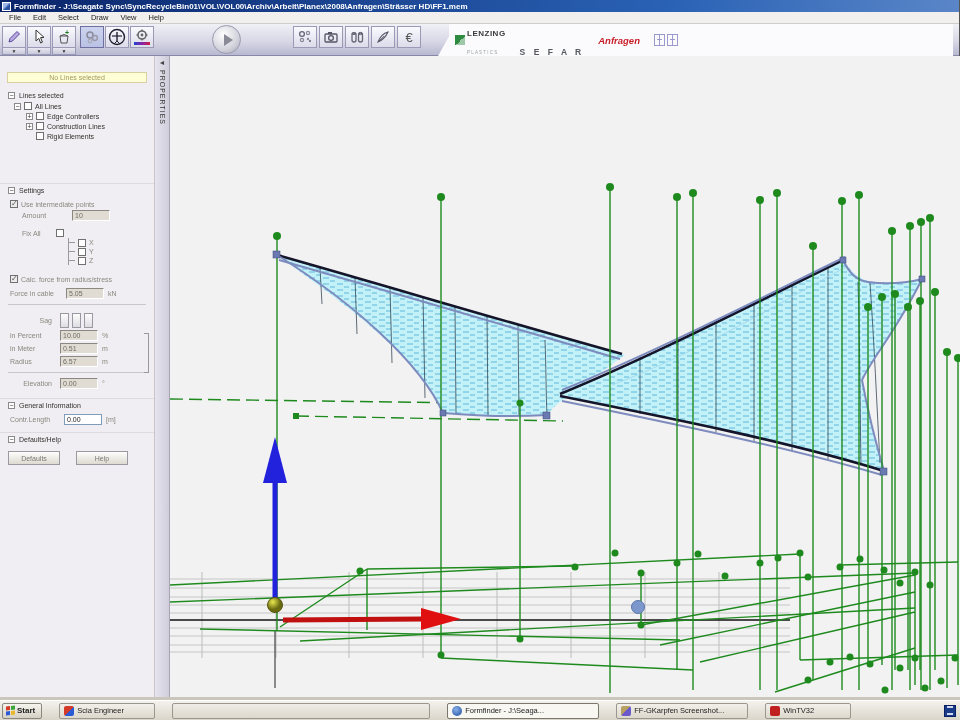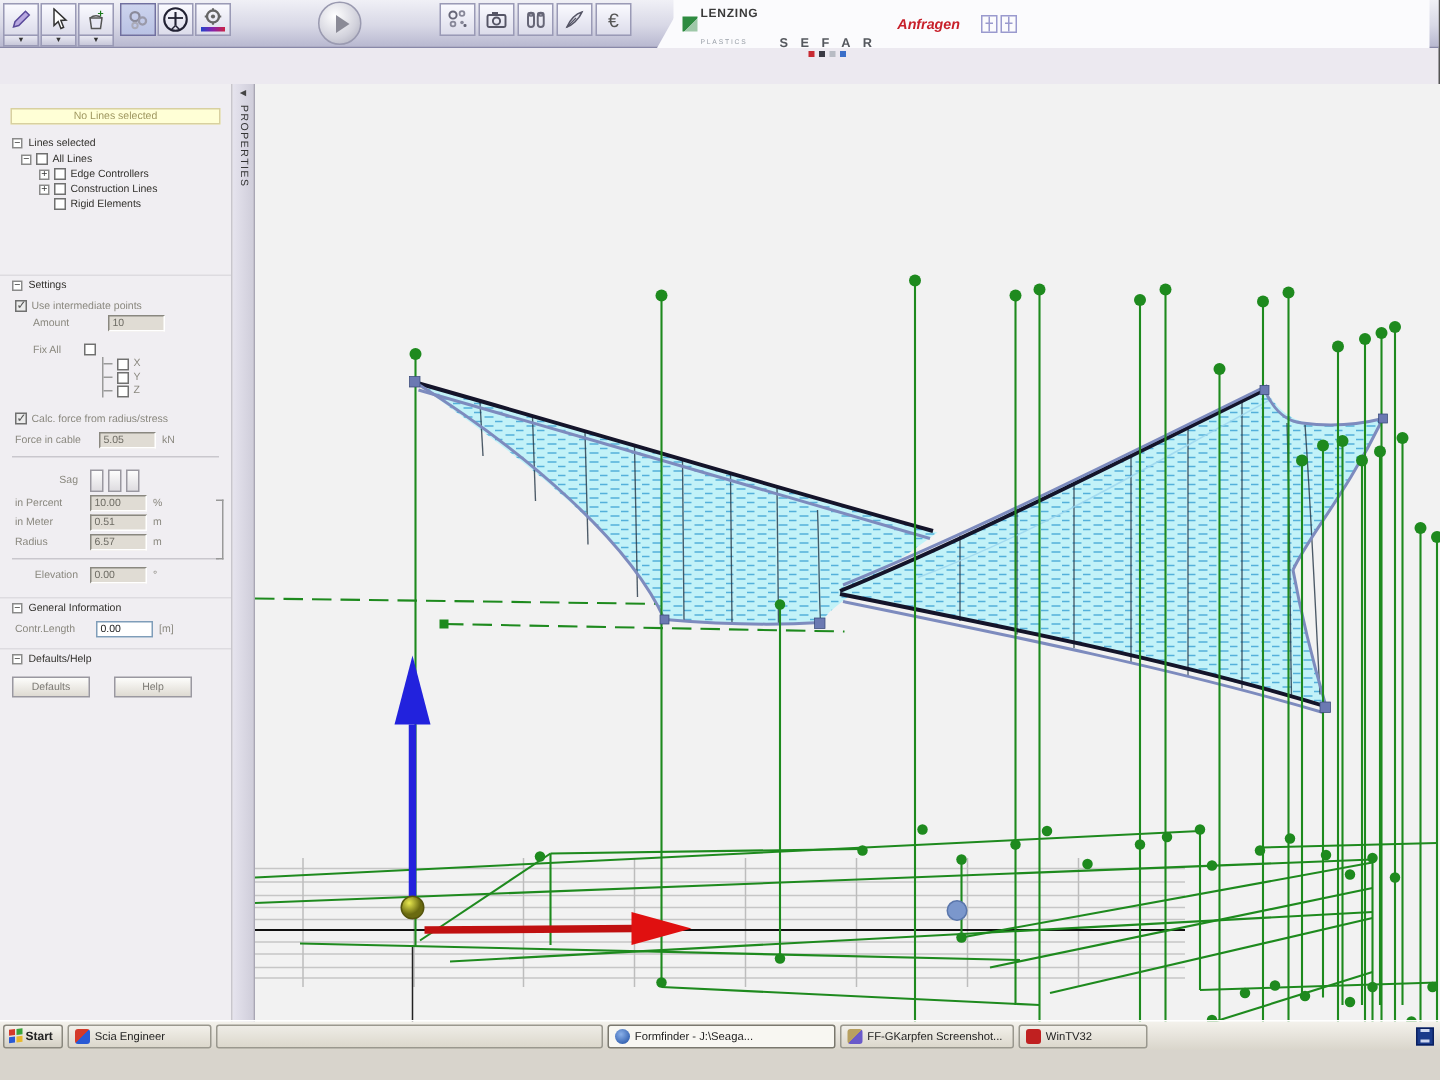--- a/index.html
+++ b/index.html
@@ -98,39 +98,51 @@
   .gridv{stroke:#bdbdbd;stroke-width:1;}
   .blk{stroke:var(--black-line);stroke-width:1.4;}
   .mfill{fill:var(--membrane);stroke:none;}
   .mhatch{fill:url(#hx);stroke:none;}
   .seam{stroke:#223344;stroke-width:0.9;opacity:.8;fill:none;}
   .cdark{stroke:var(--cable-dark);stroke-width:2.6;fill:none;}
   .csteel{stroke:var(--cable-steel);stroke-width:2;fill:none;}
   .node{fill:#6b79b2;stroke:#3a4a7a;stroke-width:.5;}
 
   
-  .taskbar{position:absolute;left:0;top:680px;width:960px;height:20px;background:linear-gradient(180deg,#f4f2ec,#d9d5cb);border-top:1px solid #fff;display:flex;align-items:center;padding:0 2px;gap:3px;}
+  .taskbar{position:absolute;left:0;top:700px;width:960px;height:20px;background:linear-gradient(180deg,#f4f2ec,#d9d5cb);border-top:1px solid #fff;display:flex;align-items:center;padding:0 2px;gap:17px;}
   .startbtn{height:16px;padding:0 6px 0 3px;background:linear-gradient(180deg,#f6f4ee,#d4d0c4);border:1px solid #8a887e;border-radius:2px;display:flex;align-items:center;gap:2px;font-size:8px;font-weight:bold;color:#222;}
   .winflag{width:9px;height:9px;display:grid;grid-template-columns:4px 4px;grid-template-rows:4px 4px;gap:1px;transform:skewY(-6deg);}
   .winflag i{display:block;}
   .task{height:16px;border:1px solid #9a988e;border-radius:2px;background:linear-gradient(180deg,#f2f0ea,#dcd8cc);display:flex;align-items:center;gap:3px;padding:0 4px;font-size:7.5px;color:#222;white-space:nowrap;overflow:hidden;}
   .task.empty{width:258px;background:linear-gradient(180deg,#eeece6,#dcd8cc);}
   .task.active{background:#f8f7f2;border-color:#7a786e;font-weight:normal;}
   .ticn{width:10px;height:10px;flex:none;border-radius:2px;}
   .tray{margin-left:auto;display:flex;align-items:center;padding-right:2px;}
   .trayicon{width:12px;height:12px;background:#1a3a8a;border:1px solid #0a2060;display:flex;align-items:center;justify-content:center;}
   .trayicon::after{content:"";width:6px;height:5px;border-top:2px solid #cfd8f0;border-bottom:2px solid #cfd8f0;}
   .gapstrip{position:absolute;left:0;top:697px;width:960px;height:3px;background:#cac6bc;}
 </style>
 </head>
 <body>
 
 <div class="window">
 
-
+  <div class="titlebar">
+    <span class="appicon"></span>
+    <span class="title">Formfinder - J:\Seagate Sync\SyncRecycleBin01\VOL\VOL00\Archiv\Arbeit\Planex\2008\Anfragen\Strässer HD\FF1.mem</span>
+  </div>
+
+  <div class="menubar">
+    <span class="mi">File</span>
+    <span class="mi">Edit</span>
+    <span class="mi">Select</span>
+    <span class="mi">Draw</span>
+    <span class="mi">View</span>
+    <span class="mi">Help</span>
+  </div>
 
   <div class="toolbar">
     <div class="tb-left">
       <div class="tgroup">
         <div class="tbtn">
           <svg class="ticon" width="16" height="16">
               <path d="M3,13 L4,9.5 L11,2.5 L13.5,5 L6.5,12 Z" fill="#b8a8e0" stroke="#5a4a9a" stroke-width="1"></path>
             </svg>
         </div>
         <div class="drop">
@@ -618,21 +630,21 @@
   </div>
   <div class="task" style="width:96px;">
     <span class="ticn" style="background:linear-gradient(135deg,#d43a2a 50%,#2a5ad4 50%);"></span>
     <span>Scia Engineer</span>
   </div>
   <div class="task empty"></div>
   <div class="task active" style="width:152px;">
     <span class="ticn" style="background:radial-gradient(circle at 40% 35%,#8ab0e8,#1a4aa0);border-radius:50%;"></span>
     <span>Formfinder - J:\Seaga...</span>
   </div>
-  <div class="task" style="width:116px;">
+  <div class="task" style="width:132px;">
     <span class="ticn" style="background:linear-gradient(135deg,#b8a060 50%,#6a5acа 50%);background:linear-gradient(135deg,#b8a060 50%,#6a5aca 50%);"></span>
     <span>FF-GKarpfen Screenshot...</span>
   </div>
   <div class="task" style="width:86px;">
     <span class="ticn" style="background:#c02020;"></span>
     <span>WinTV32</span>
   </div>
   <div class="tray">
     <span class="trayicon"></span>
   </div>

